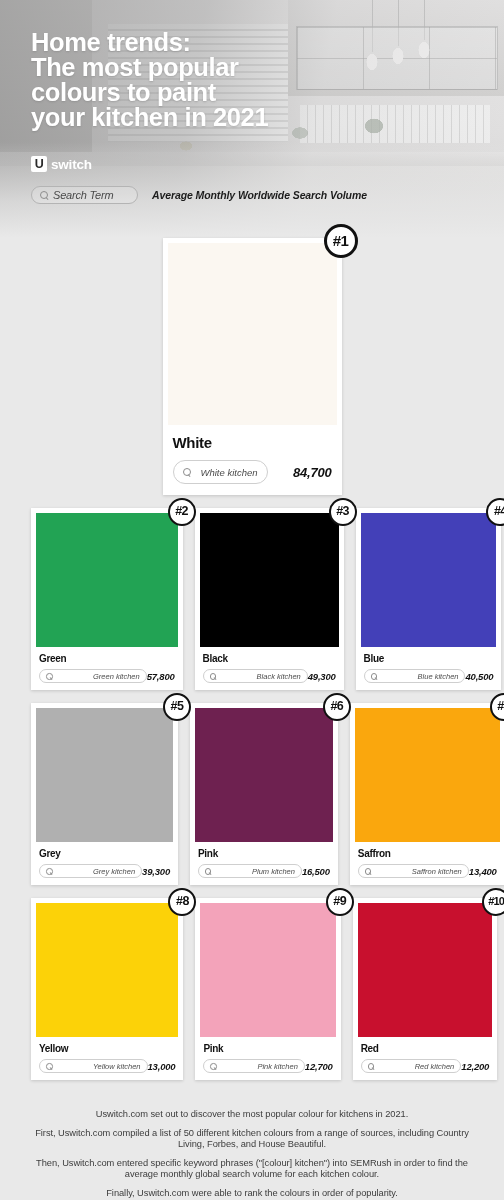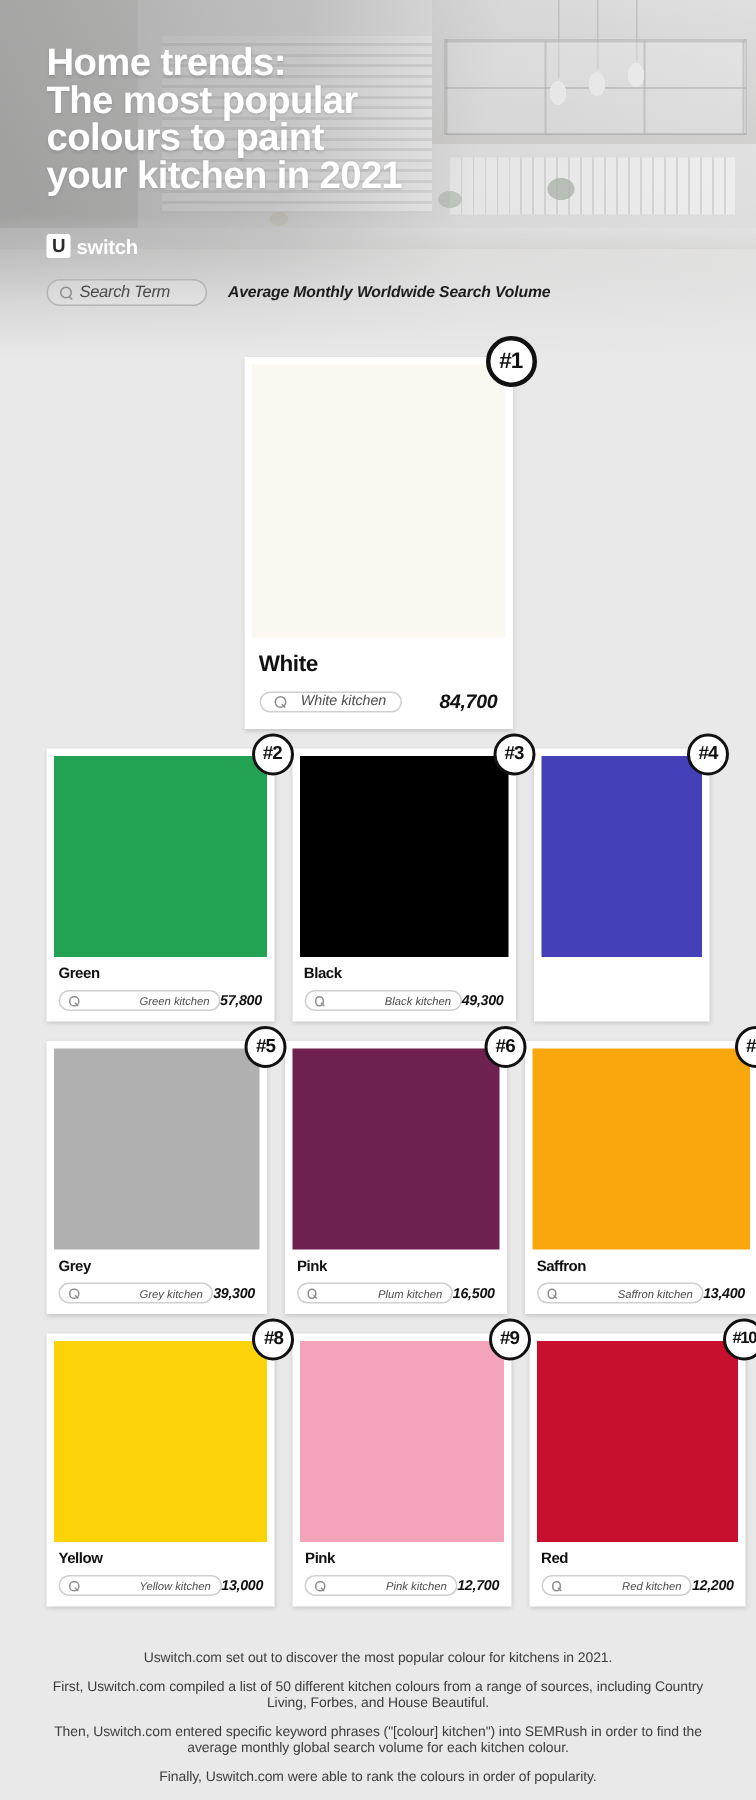--- a/index.html
+++ b/index.html
@@ -243,21 +243,21 @@
     align-items: center;
     gap: 4px;
     border: 1px solid #cfcfcf;
     border-radius: 999px;
     background: #ffffff;
     color: #4c4c4c;
     font-style: italic;
     white-space: nowrap;
   }
   .card.wide .term-pill {
-    height: 14px;
+    height: 24px;
     padding: 0 9px;
     font-size: 9.5px;
     gap: 10px;
   }
   .card.small .term-pill {
     height: 14px;
     padding: 0 6px;
     font-size: 7.5px;
     gap: 41px;
   }
@@ -387,20 +387,30 @@
             <span class="mag"></span>
             <span>Black kitchen</span>
           </div>
           <div class="volume">49,300</div>
         </div>
       </div>
     </div>
     <div class="card small">
       <div class="badge">#4</div>
       <div class="swatch" style="background: rgb(67, 64, 184);"></div>
+      <div class="card-body">
+        <div class="card-name">Blue</div>
+        <div class="card-meta">
+          <div class="term-pill">
+            <span class="mag"></span>
+            <span>Blue kitchen</span>
+          </div>
+          <div class="volume">40,500</div>
+        </div>
+      </div>
     </div>
   </div>
 
   <div class="row">
     <div class="card small">
       <div class="badge">#5</div>
       <div class="swatch" style="background: rgb(176, 176, 176);"></div>
       <div class="card-body">
         <div class="card-name">Grey</div>
         <div class="card-meta">

